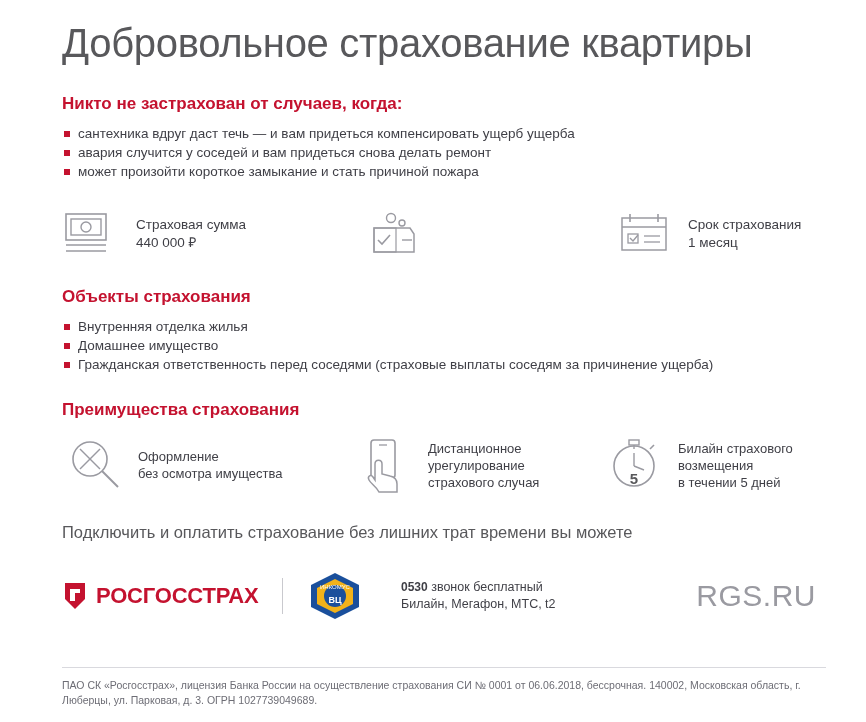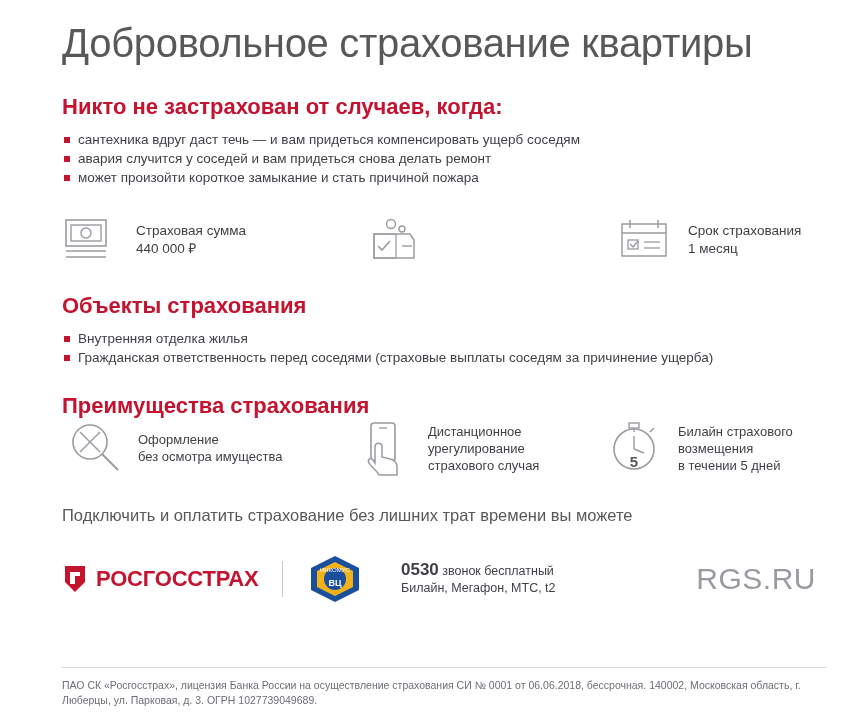--- a/index.html
+++ b/index.html
@@ -26,21 +26,21 @@
     font-size: 40px;
     line-height: 46px;
     color: #58585b;
     font-weight: 400;
     margin: 6px 0 0 0;
     letter-spacing: -0.3px;
     max-width: 700px;
   }
   .section-head {
     color: #c4122f;
-    font-size: 22px;
+    font-size: 17px;
     font-weight: bold;
     margin: 0;
   }
   .sec-cases { margin-top: 28px; }
   .bullets {
     list-style: none;
     margin: 10px 0 0 0;
     padding: 0;
   }
   .bullets li {
@@ -84,20 +84,21 @@
   }
   .f1 { width: 300px; }
   .f2 { width: 252px; }
   .f3 { width: auto; }
 
   .sec-objects { margin-top: 26px; }
   .sec-adv { margin-top: 26px; }
 
   .adv-row {
     display: flex;
+    margin-top: 16px;
     align-items: flex-start;
   }
   .adv {
     display: flex;
     align-items: center;
   }
   .adv .aicon {
     flex: 0 0 auto;
     width: 66px;
     height: 58px;
@@ -156,21 +157,21 @@
     flex: 0 0 auto;
   }
   .phone-block {
     font-size: 12.5px;
     line-height: 17px;
     color: #3f3f46;
     width: 250px;
   }
   .phone-block .num {
     font-weight: bold;
-    font-size: 17px;
+    font-size: 12px;
   }
   .rgsru {
     font-size: 30px;
     color: #9a9aa1;
     letter-spacing: 0.5px;
     margin-left: auto;
     padding-right: 4px;
   }
   .legal {
     position: absolute;
@@ -188,21 +189,21 @@
 </head>
 <body>
 
 <div class="page">
 
   <h1 class="title">Добровольное страхование квартиры</h1>
 
   <div class="sec-cases">
     <p class="section-head">Никто не застрахован от случаев, когда:</p>
     <ul class="bullets">
-      <li>сантехника вдруг даст течь — и вам придеться компенсировать ущерб соседям</li>
+      <li>сантехника вдруг даст течь — и вам придеться компенсировать ущерб ущерба</li>
       <li>авария случится у соседей и вам придеться снова делать ремонт</li>
       <li>может произойти короткое  замыкание и стать причиной пожара</li>
     </ul>
   </div>
 
   <div class="feature-row">
 
     <div class="feature f1">
       <div class="ficon">
         <svg width="58" height="44" viewBox="0 0 58 44">
@@ -250,20 +251,21 @@
         <div>1 месяц</div>
       </div>
     </div>
 
   </div>
 
   <div class="sec-objects">
     <p class="section-head">Объекты страхования</p>
     <ul class="bullets">
       <li>Внутренняя отделка жилья</li>
+      <li>Домашнее имущество</li>
       <li>Гражданская ответственность перед соседями (страховые выплаты соседям за причинение ущерба)</li>
     </ul>
   </div>
 
   <div class="sec-adv">
     <p class="section-head">Преимущества страхования</p>
 
     <div class="adv-row">
 
       <div class="adv a1">

